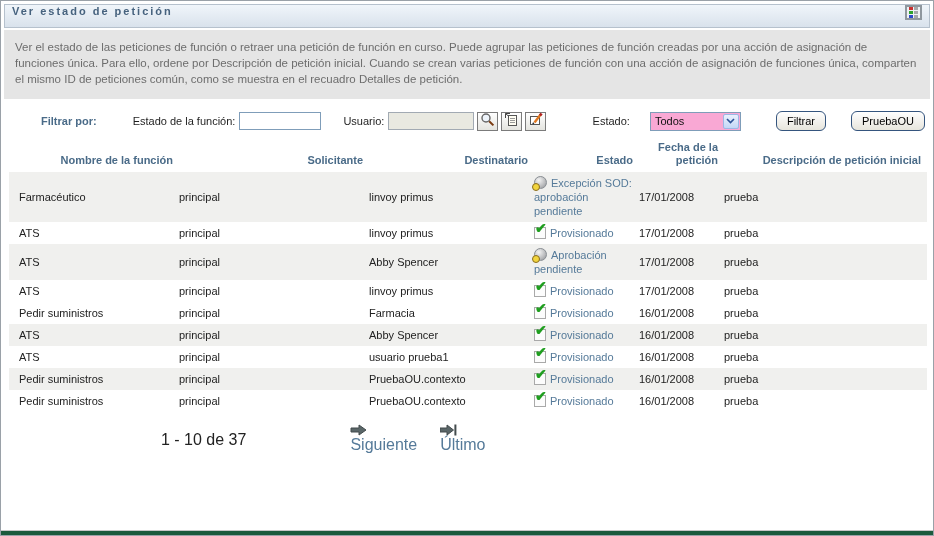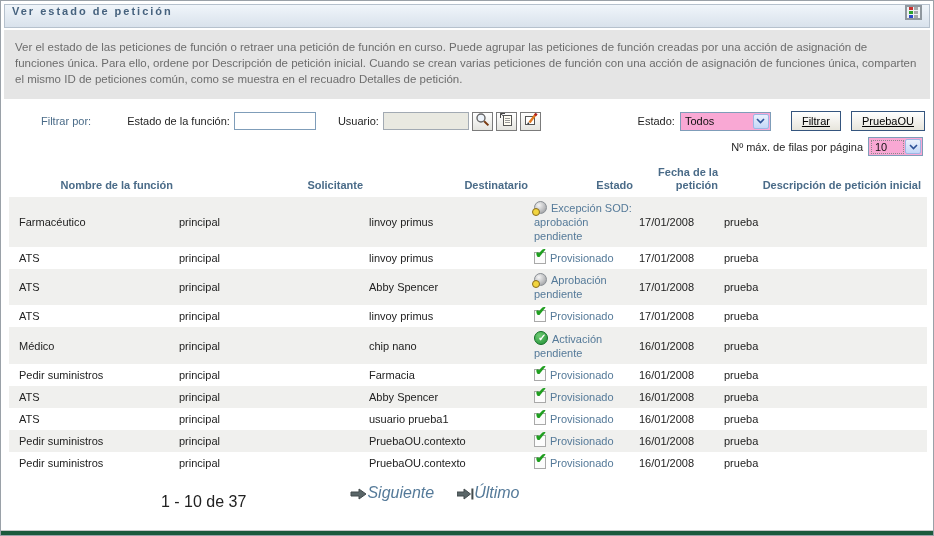--- a/index.html
+++ b/index.html
@@ -28,52 +28,51 @@
   .gi-red { background:#c93030; } .gi-green { background:#2da32d; } .gi-blue { background:#2d49c9; }
   .gi-gray { background:#a5a8ab; }
   
   .desc {
     margin:2px 3px 0; background:#e5e5e5; color:#6d6d6d;
     font-size:11.5px; line-height:16px; padding:9px 11px 12px; box-sizing:border-box;
   }
   
   .filter-area { padding:12px 8px 0; }
   .frow1 { display:flex; align-items:center; font-size:11px; color:#1f1f1f; }
-  .filter-by { font-weight:normal; color:#4a6b88; margin-left:32px;text-align:center; }
+  .filter-by { font-weight:bold; color:#4a6b88; margin-left:32px;text-align:center; }
   .lbl-role { margin-left:36px; }
   .lbl-user { margin-left:22px; }
   input.text {
     width:82px; height:18px; box-sizing:border-box; margin-left:4px;
     border:1px solid #7f9db9; font-size:11px; padding:1px 3px;
     font-family:"Liberation Sans", sans-serif;
   }
   input.text:disabled, input.user { background:#e9e9e1; border:1px solid #a2aab3; width:86px; }
   .mini-btn {
     width:21px; height:19px; margin-left:3px; padding:0; box-sizing:border-box;
     border:1px solid #7b7b7b; background:linear-gradient(#ffffff,#e4e4df);
     display:inline-flex; align-items:center; justify-content:center; cursor:pointer;
   }
-  .right-group { margin-left:auto; display:flex; align-items:center; }
+  .right-group { margin-left:auto; display:flex; align-items:center;gap:15px; }
   .lbl-state { margin-left:0; }
   .xp-select {
     display:inline-flex; align-items:center; margin-left:5px; height:19px;
     border:1px solid #7f9db9; background:#f9a8d4; box-sizing:border-box;
   }
   .xp-select .val { padding:0 6px 0 4px; font-size:11px; min-width:62px; color:#111; }
   .xp-select .chev {
     width:16px; height:15px; margin-right:1px; border-radius:2px;
     background:linear-gradient(#eaf1fd,#c3d7f7); border:1px solid #9cb7e6;
     display:flex; align-items:center; justify-content:center; box-sizing:border-box;
   }
   .xp-btn {
     height:20px; padding:0 10px; margin-left:10px; font-size:11px; color:#000;
-    border:1px solid #35557e; border-radius:0;
+    border:1px solid #35557e; border-radius:6px;
     background:linear-gradient(#ffffff,#e7e5dc); cursor:pointer;
     font-family:"Liberation Sans", sans-serif;
-    text-decoration:underline;
   }
   .btn-filter { margin-left:20px; }
   .frow2 { display:flex; justify-content:flex-end; align-items:center; font-size:11px; margin-top:6px; color:#1f1f1f; padding-right:2px; }
   .sel-small .val { min-width:22px; border:1px dotted #8a8a8a; padding:0 6px 0 3px; margin:1px 1px 1px 2px; }
   
   table.req {
     width:918px; margin:8px 8px 0; border-collapse:collapse; table-layout:fixed;
     font-size:11px; color:#222;
   }
   table.req th {
@@ -107,21 +106,21 @@
     background:radial-gradient(circle at 35% 30%, #6ecb72, #1f8f35);
     border:1px solid #157028; box-sizing:border-box;
   }
   .icon-activation::after {
     content:"\2713"; position:absolute; left:3px; top:-1px;
     color:#fff; font-size:10px; font-weight:bold;
   }
   
   .pagination { display:flex; align-items:flex-start; margin-top:10px; font-size:16px; color:#222;gap:9px; }
   .pag-range { margin-left:160px; padding-top:9px; }
-  .pager { display:flex; flex-direction:row; align-items:center; color:#557a99; cursor:pointer;font-style:italic; }
+  .pager { display:flex; flex-direction:column; color:#557a99; cursor:pointer; }
   .pager-next { margin-left:95px; }
   .pager-last { margin-left:14px; }
   .pager .glyph { height:14px; display:flex; align-items:flex-end; }
   .green-bar { position:absolute; left:0; right:0; bottom:0; height:4px; background:#1b5a3c; }
   .bottom-line { position:absolute; left:0; right:0; bottom:4px; height:1px; background:#c7c7c7; }
 </style>
 </head>
 <body>
 
 <div class="page">
@@ -184,31 +183,20 @@
           <span class="chev">
             <svg width="9" height="6" viewBox="0 0 9 6">
                 <path d="M1 1 L4.5 4.5 L8 1" fill="none" stroke="#2c5197" stroke-width="1.6"></path>
               </svg>
           </span>
         </div>
         <button class="xp-btn btn-filter">Filtrar</button>
         <button class="xp-btn">PruebaOU</button>
       </div>
     </div>
-    <div class="frow2">
-      <span>Nº máx. de filas por página</span>
-      <div class="xp-select sel-small">
-        <span class="val">10</span>
-        <span class="chev">
-          <svg width="9" height="6" viewBox="0 0 9 6">
-              <path d="M1 1 L4.5 4.5 L8 1" fill="none" stroke="#2c5197" stroke-width="1.6"></path>
-            </svg>
-        </span>
-      </div>
-    </div>
   </div>
 
   <table class="req">
     <colgroup>
       <col style="width:170px">
         <col style="width:190px">
         <col style="width:165px">
       <col style="width:105px">
         <col style="width:85px">
         <col>
@@ -249,28 +237,20 @@
       <td>prueba</td>
     </tr>
         <tr class="row even">
       <td class="c1">ATS</td>
       <td>principal</td>
       <td>linvoy primus</td>
       <td class="status"><span class="status-icon icon-provisioned"></span><span class="status-text">Provisionado</span></td>
       <td>17/01/2008</td>
       <td>prueba</td>
     </tr>
-        <tr class="row odd">
-      <td class="c1">Médico</td>
-      <td>principal</td>
-      <td>chip nano</td>
-      <td class="status"><span class="status-icon icon-activation"></span><span class="status-text">Activación pendiente</span></td>
-      <td>16/01/2008</td>
-      <td>prueba</td>
-    </tr>
         <tr class="row even">
       <td class="c1">Pedir suministros</td>
       <td>principal</td>
       <td>Farmacia</td>
       <td class="status"><span class="status-icon icon-provisioned"></span><span class="status-text">Provisionado</span></td>
       <td>16/01/2008</td>
       <td>prueba</td>
     </tr>
         <tr class="row odd">
       <td class="c1">ATS</td>

